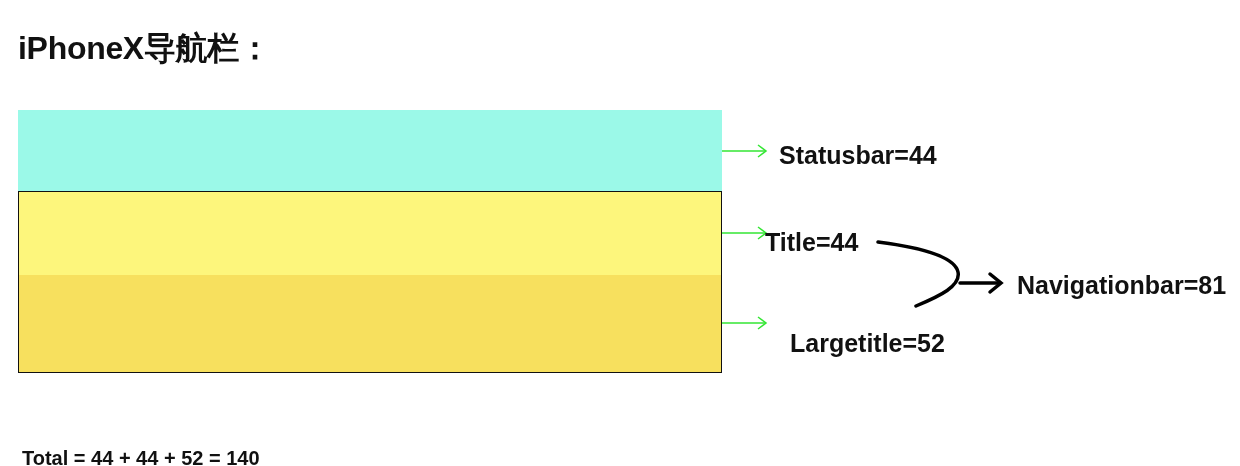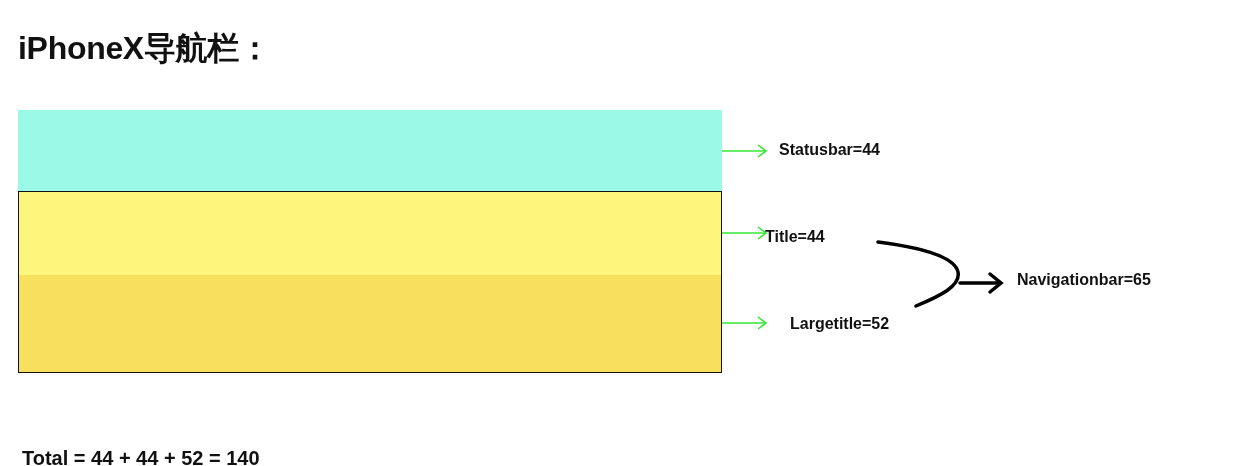--- a/index.html
+++ b/index.html
@@ -12,21 +12,21 @@
   }
   .band { position: absolute; left: 18px; width: 704px; }
   .band-status { top: 110px; height: 82px; background: #9bf9e8; }
   .navbox {
     position: absolute; left: 18px; top: 191px; width: 702px; height: 180px;
     border: 1px solid #111; overflow: hidden;
   }
   .band-title { position: absolute; left: 0; top: 0; width: 100%; height: 83px; background: #fdf67c; }
   .band-large { position: absolute; left: 0; top: 83px; width: 100%; height: 97px; background: #f7e05e; }
   .label {
-    position: absolute; font-size: 16px; font-weight: bold; white-space: nowrap;
+    position: absolute; font-size: 25px; font-weight: bold; white-space: nowrap;
   }
   svg.overlay { position: absolute; left: 0; top: 0; }
   .total {
     position: absolute; left: 22px; top: 427px; font-size: 20px; font-weight: bold; margin-top: 20px;
   }
 </style>
 </head>
 <body>
 
 <div class="heading">iPhoneX导航栏：</div>
@@ -55,16 +55,16 @@
 
   <path d="M878,242 C925,248 955,258 958,272 C961,286 940,296 916,306" stroke="#000" stroke-width="3.5" fill="none" stroke-linecap="round"></path>
   <g stroke="#000" stroke-width="3.5" fill="none" stroke-linecap="round">
     <line x1="960" y1="283" x2="1000" y2="283"></line>
     <polyline points="990,274 1001,283 990,292"></polyline>
   </g>
 </svg>
 
 <div class="label" style="left:779px; top:141px;">Statusbar=44</div>
 <div class="label" style="left:765px; top:228px;">Title=44</div>
-<div class="label" style="left:790px; top:315px;">Largetitle=52</div>
-<div class="label" style="left:1017px; top:271px;">Navigationbar=65</div>
+<div class="label" style="left:790px; top:329px;">Largetitle=52</div>
+<div class="label" style="left:1017px; top:271px;">Navigationbar=81</div>
 
 <div class="total">Total = 44 + 44 + 52 = 140</div>
 
 </body></html>

